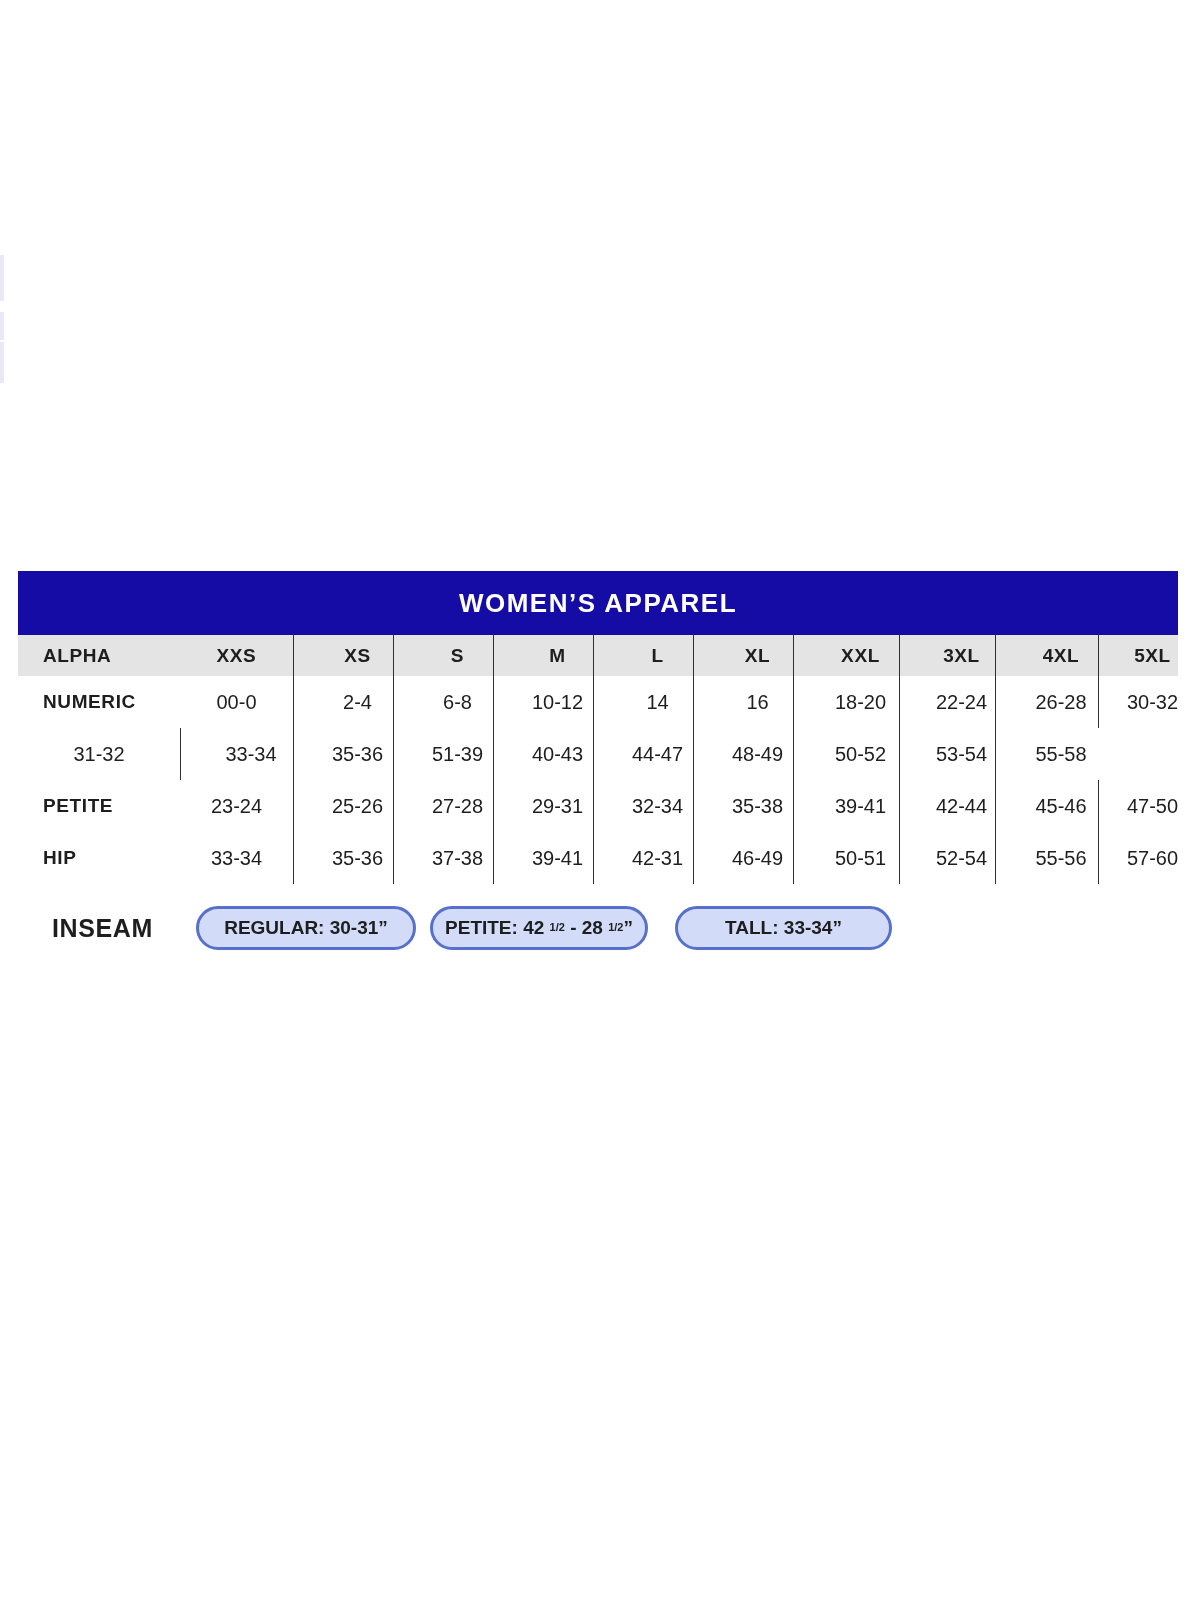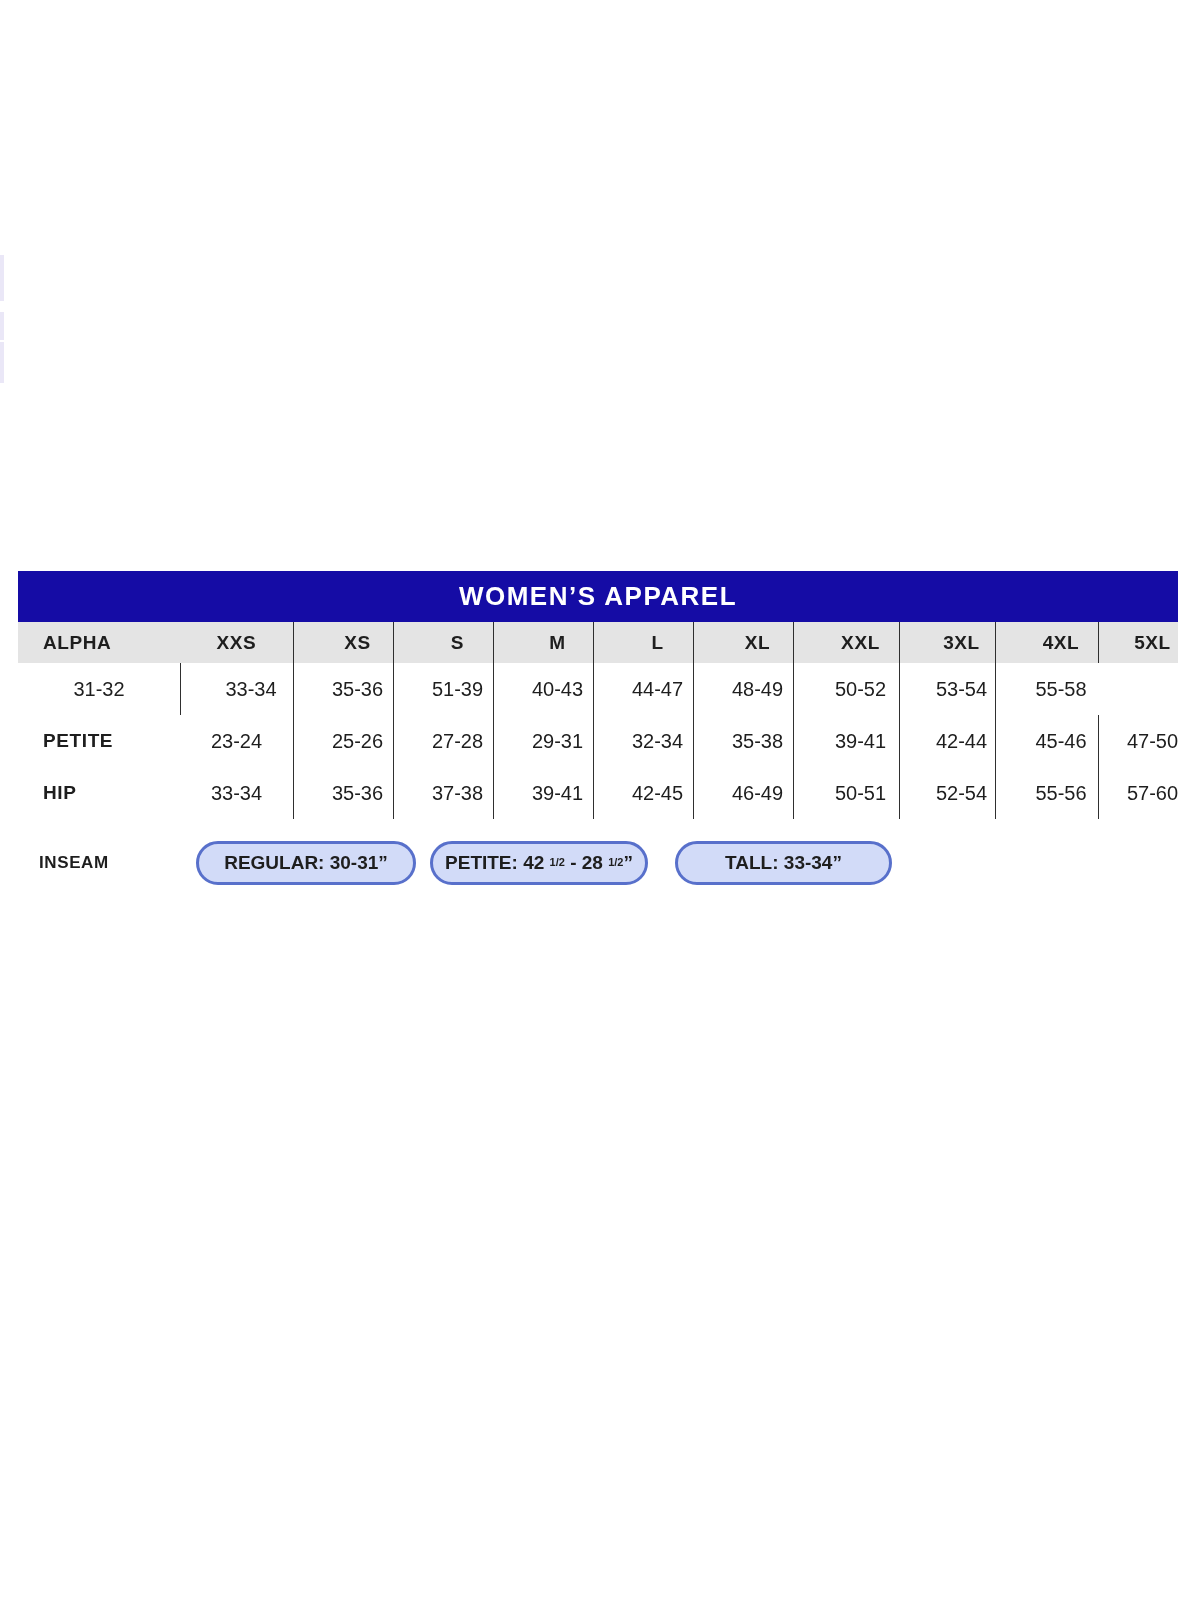--- a/index.html
+++ b/index.html
@@ -30,21 +30,21 @@
 
   .size-table {
     position: absolute;
     left: 18px;
     top: 571px;
     width: 1160px;
     --cols: 162px 113px 100px 100px 100px 100px 100px 106px 96px 103px 80px;
   }
 
   .title-bar {
-    height: 51px;
+    height: 64px;
     background: var(--header-bg, #150ca5);
     display: flex;
     align-items: center;
     justify-content: center;
   }
   .title-bar span {
     color: var(--header-text, #ffffff);
     font-size: 26px;
     font-weight: bold;
     letter-spacing: 1.5px;
@@ -82,26 +82,26 @@
     letter-spacing: 0.6px;
   }
   .divided { border-left: 1.5px solid var(--divider, #2f2f2f); padding-left: 28px; }
 
   .inseam-row {
     position: relative;
     height: 70px;
   }
   .inseam-label {
     position: absolute;
-    left: 21px;
+    left: 34px;
     top: 22px;
     height: 44px;
     line-height: 44px;
     font-weight: bold;
-    font-size: 17px;
+    font-size: 25px;
     letter-spacing: 0.6px;
     color: var(--body-text, #1e1e1e);
   }
   .pill {
     position: absolute;
     top: 22px;
     height: 44px;
     box-sizing: border-box;
     border: 3px solid var(--pill-border, #5870cb);
     background: var(--pill-bg, #d2dbf8);
@@ -148,20 +148,33 @@
         <div class="cell divided">L</div>
         <div class="cell divided">XL</div>
         <div class="cell divided">XXL</div>
         <div class="cell divided">3XL</div>
         <div class="cell divided">4XL</div>
         <div class="cell divided">5XL</div>
       </div>
 
     <div id="data-rows">
         <div class="row data-row">
+          <div class="cell label-cell">NUMERIC</div>
+          <div class="cell">00-0</div>
+          <div class="cell divided">2-4</div>
+          <div class="cell divided">6-8</div>
+          <div class="cell divided">10-12</div>
+          <div class="cell divided">14</div>
+          <div class="cell divided">16</div>
+          <div class="cell divided">18-20</div>
+          <div class="cell divided">22-24</div>
+          <div class="cell divided">26-28</div>
+          <div class="cell divided">30-32</div>
+        </div>
+        <div class="row data-row">
           <div class="cell">31-32</div>
           <div class="cell divided">33-34</div>
           <div class="cell divided">35-36</div>
           <div class="cell divided">51-39</div>
           <div class="cell divided">40-43</div>
           <div class="cell divided">44-47</div>
           <div class="cell divided">48-49</div>
           <div class="cell divided">50-52</div>
           <div class="cell divided">53-54</div>
           <div class="cell divided">55-58</div>
@@ -178,21 +191,21 @@
           <div class="cell divided">42-44</div>
           <div class="cell divided">45-46</div>
           <div class="cell divided">47-50</div>
         </div>
         <div class="row data-row">
           <div class="cell label-cell">HIP</div>
           <div class="cell">33-34</div>
           <div class="cell divided">35-36</div>
           <div class="cell divided">37-38</div>
           <div class="cell divided">39-41</div>
-          <div class="cell divided">42-45</div>
+          <div class="cell divided">42-31</div>
           <div class="cell divided">46-49</div>
           <div class="cell divided">50-51</div>
           <div class="cell divided">52-54</div>
           <div class="cell divided">55-56</div>
           <div class="cell divided">57-60</div>
         </div>
       </div>
 
     <div class="inseam-row" id="inseam-row">
       <span class="inseam-label">INSEAM</span>

